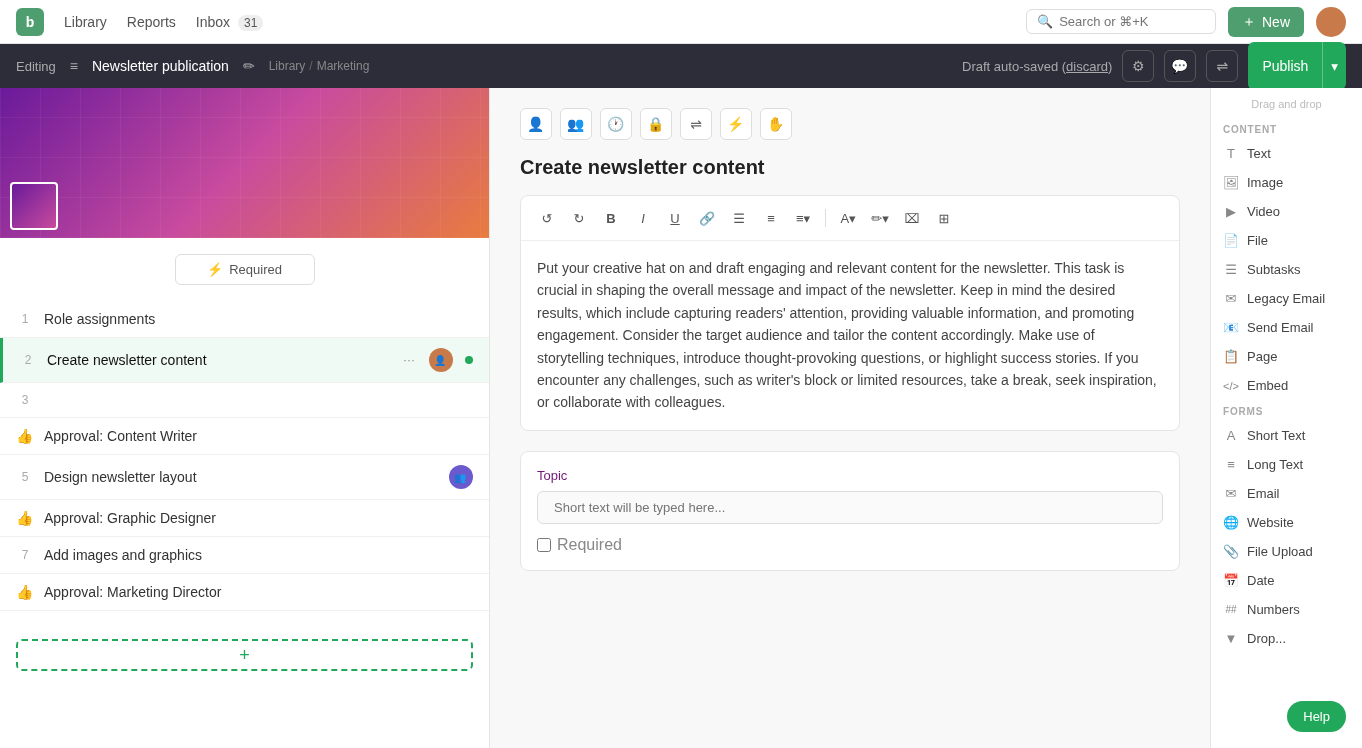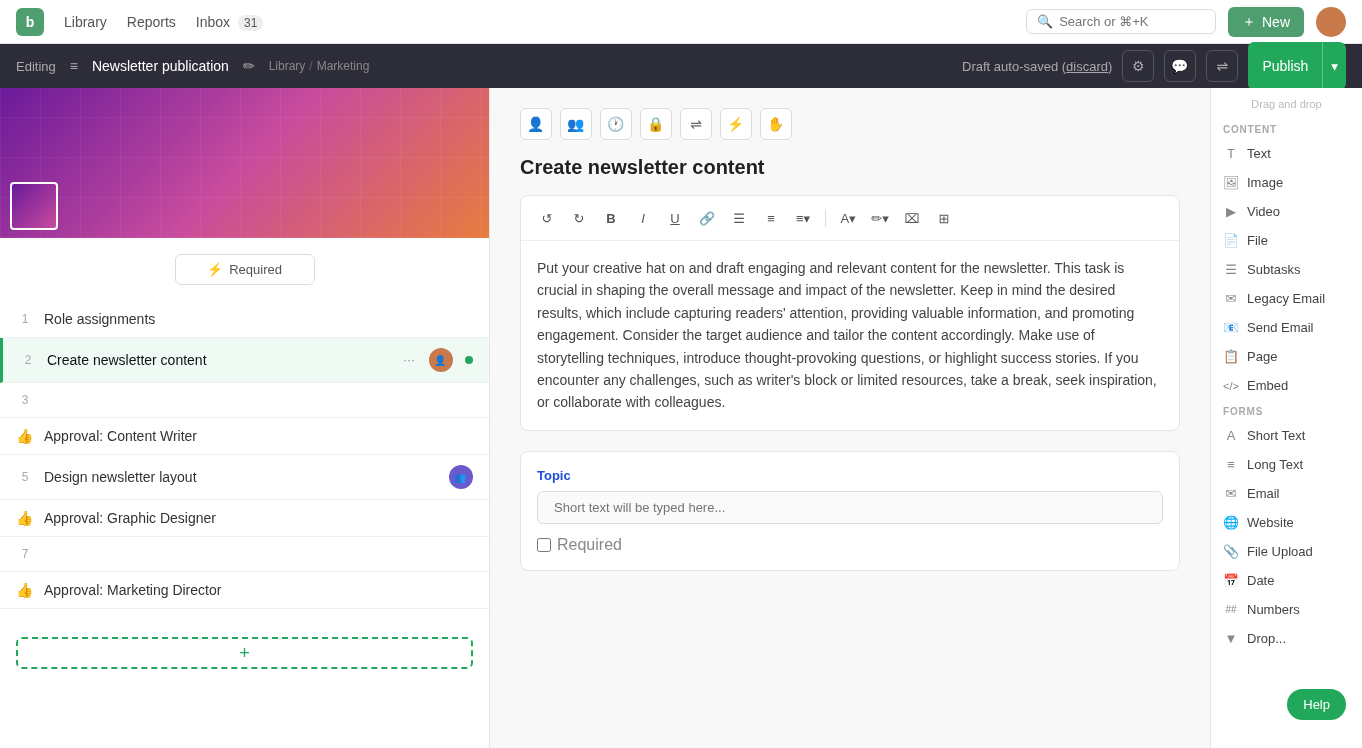--- a/index.html
+++ b/index.html
@@ -136,40 +136,40 @@
     .editor-btn {
       width: 28px; height: 28px; border: none; background: none; cursor: pointer;
       display: flex; align-items: center; justify-content: center; color: #555;
       font-size: 13px; border-radius: 4px;
     }
     .editor-divider { width: 1px; height: 18px; background: #ddd; margin: 0 4px; }
     .editor-content {
       padding: 16px; color: #444; line-height: 1.6; font-size: 14px; min-height: 150px;
     }
     .form-section { background: #fff; border: 1px solid #e5e5e5; border-radius: 8px; padding: 16px; margin-bottom: 16px; }
-    .form-label { font-size: 13px; color: #1d4ed8; margin-bottom: 8px; font-weight: 700; }
+    .form-label { font-size: 13px; color: #701a75; margin-bottom: 8px; font-weight: 400; }
     .form-input {
       width: 100%; border: 1px solid #ddd; border-radius: 6px; padding: 8px 16px;
       font-size: 13px; color: #888; outline: none; background: #fafafa;
     }
     .required-row { display: flex; align-items: center; gap: 6px; margin-top: 12px; }
     .checkbox { width: 14px; height: 14px; border: 1px solid #ccc; border-radius: 3px; cursor: pointer; }
     .required-label { font-size: 16px; color: #888; text-align: center; }
 
     
     .right-panel { width: 152px; background: #fff; border-left: 1px solid #e5e5e5; overflow-y: auto; padding: 10px 0; }
     .drag-drop-hint { color: #bbb; font-size: 11px; text-align: center; margin-bottom: 8px; padding: 0 10px; }
     .section-label { font-size: 10px; font-weight: 700; color: #aaa; letter-spacing: 0.08em; padding: 6px 12px 4px; text-transform: uppercase; }
     .content-item {
       display: flex; align-items: center; gap: 8px; padding: 7px 12px;
       cursor: pointer; color: #444; font-size: 13px;
     }
     .content-item-icon { color: #888; font-size: 13px; width: 16px; text-align: center; }
     .help-btn {
-      position: fixed; bottom: 28px; right: 16px;
+      position: fixed; bottom: 16px; right: 16px;
       background: #22a85a; color: #fff; border: none; border-radius: 20px;
       padding: 8px 16px; cursor: pointer; font-size: 13px; font-weight: 500;
     }
   </style>
 </head>
 <body>
 
 <div class="top-nav">
   <div class="logo">b</div>
   <span class="nav-item">Library</span>
@@ -261,20 +261,21 @@
         <div class="task-avatar-group">👥</div>
       </div>
 
       <div class="task-item">
         <span class="task-approval-icon">👍</span>
         <span class="task-name">Approval: Graphic Designer</span>
       </div>
 
       <div class="task-item">
         <span class="task-num">7</span>
+        <span class="task-name">Add images and graphics</span>
       </div>
 
       <div class="task-item">
         <span class="task-approval-icon">👍</span>
         <span class="task-name">Approval: Marketing Director</span>
       </div>
     </div>
     <div class="add-step-btn">+</div>
   </div>
 

